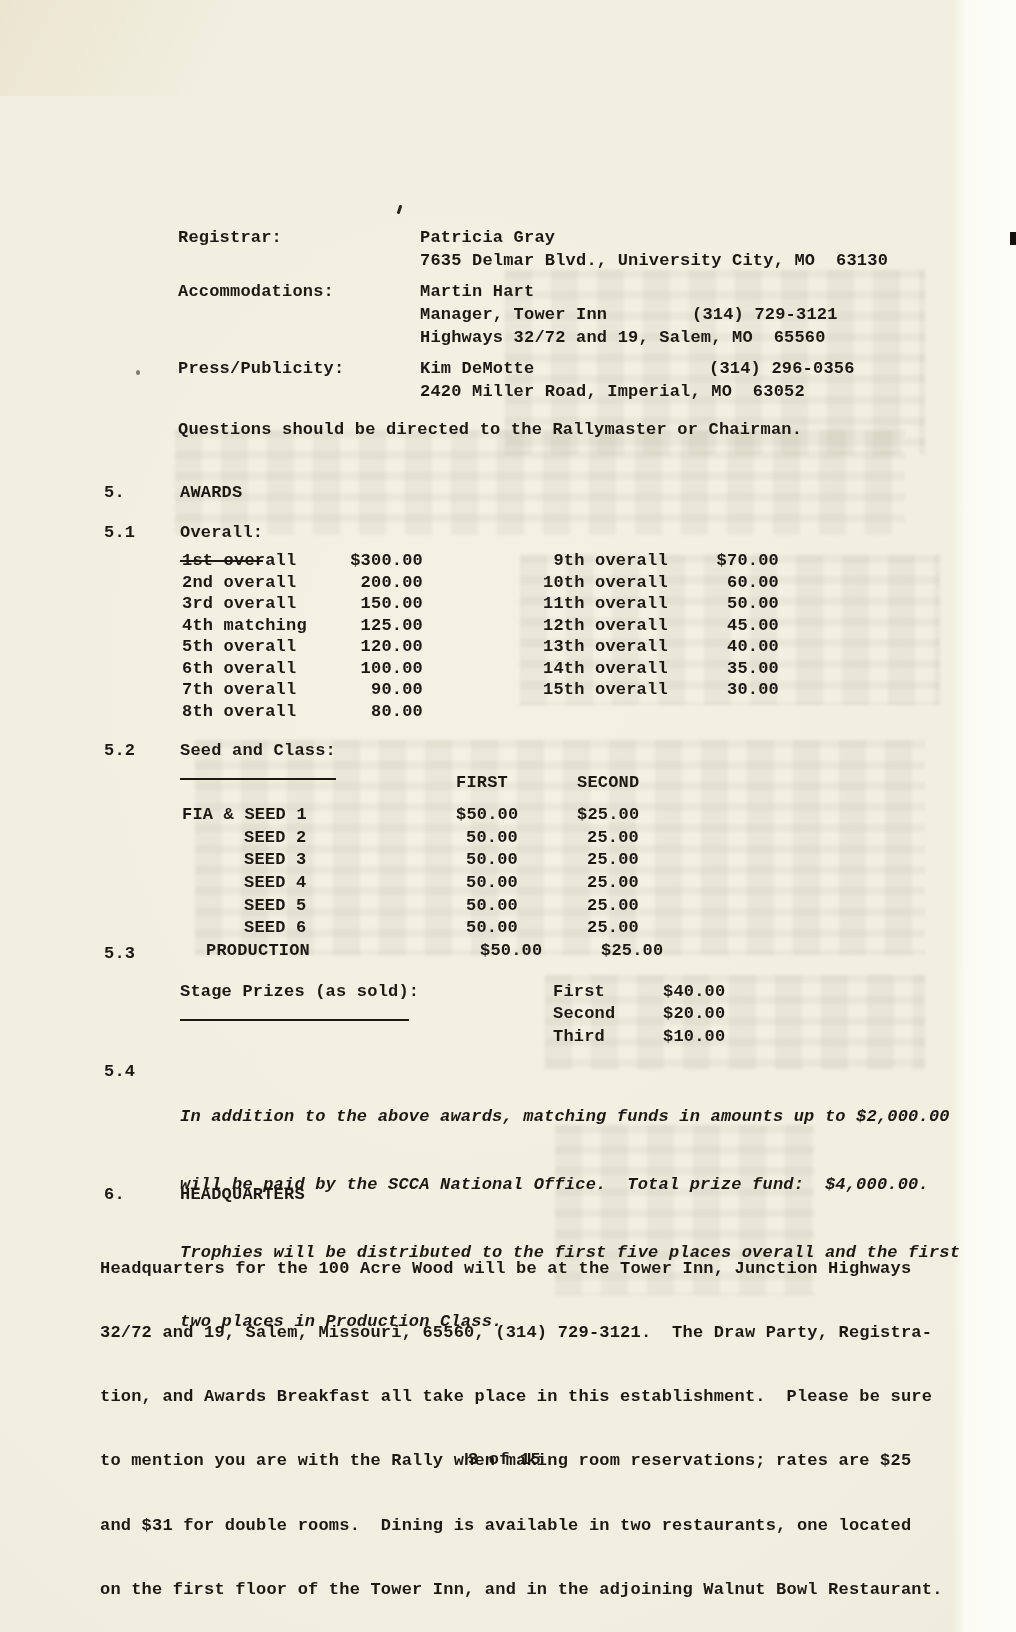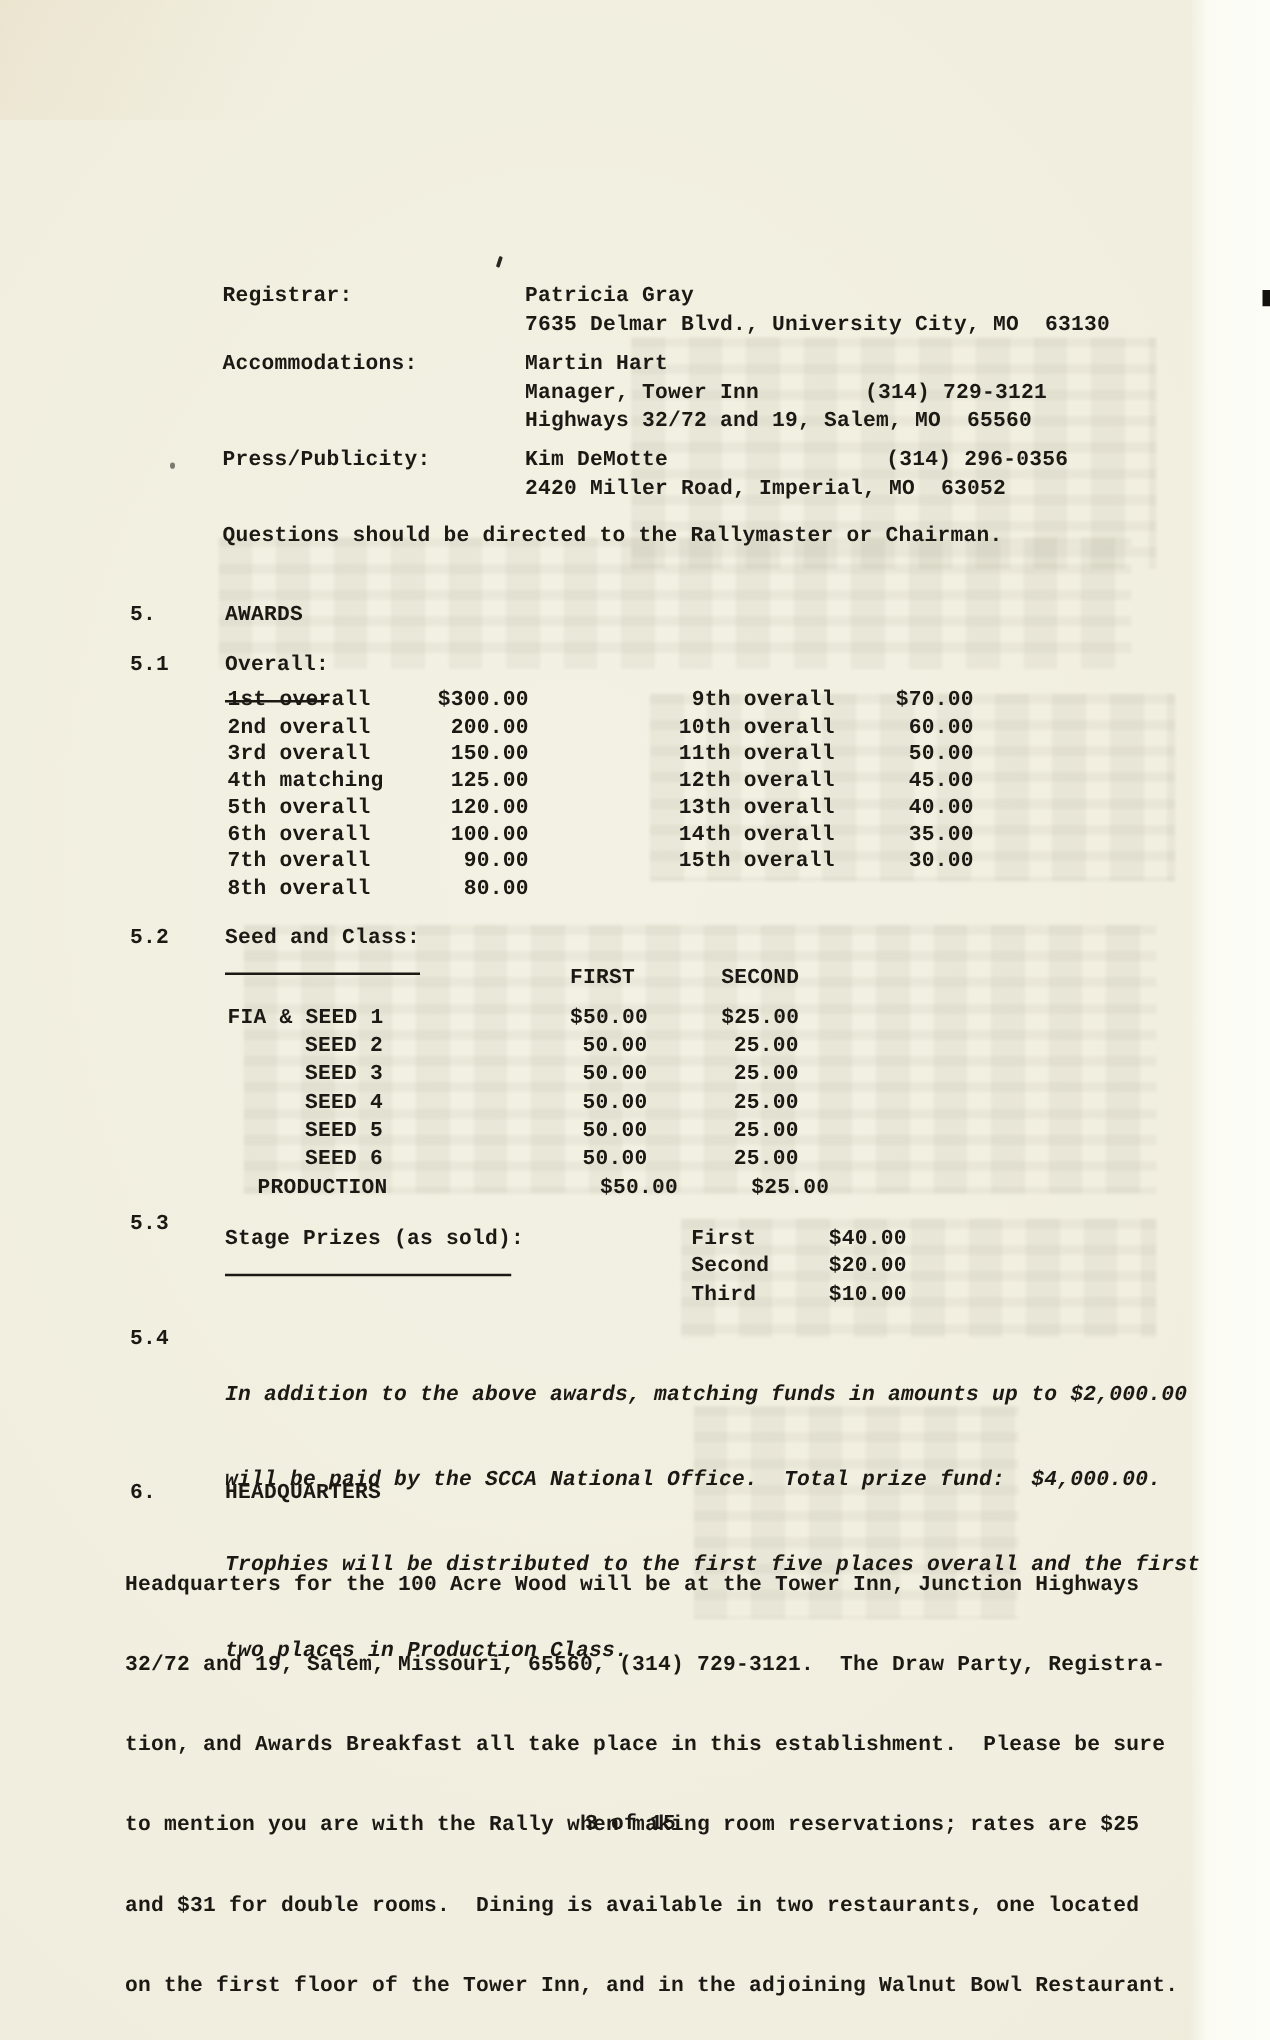--- a/index.html
+++ b/index.html
@@ -200,21 +200,21 @@
         <span class="c2">25.00</span>
       </div>
   </div>
 
   <div class="prod">
     <span class="t" style="left:0;top:0">PRODUCTION</span>
     <span class="t" style="left:274px;top:0;width:62px;text-align:right">$50.00</span>
     <span class="t" style="left:395px;top:0;width:62px;text-align:right">$25.00</span>
   </div>
 
-  <span class="t" style="left:104px;top:970px">5.3</span>
+  <span class="t" style="left:104px;top:944px">5.3</span>
   <span class="t" style="left:180px;top:982px"><span class="u">Stage Prizes (as sold)</span><span>:</span></span>
 
   <div class="stage">
     <div class="row">
         <span class="place">First</span>
         <span class="amt">$40.00</span>
       </div>
     <div class="row">
         <span class="place">Second</span>
         <span class="amt">$20.00</span>

